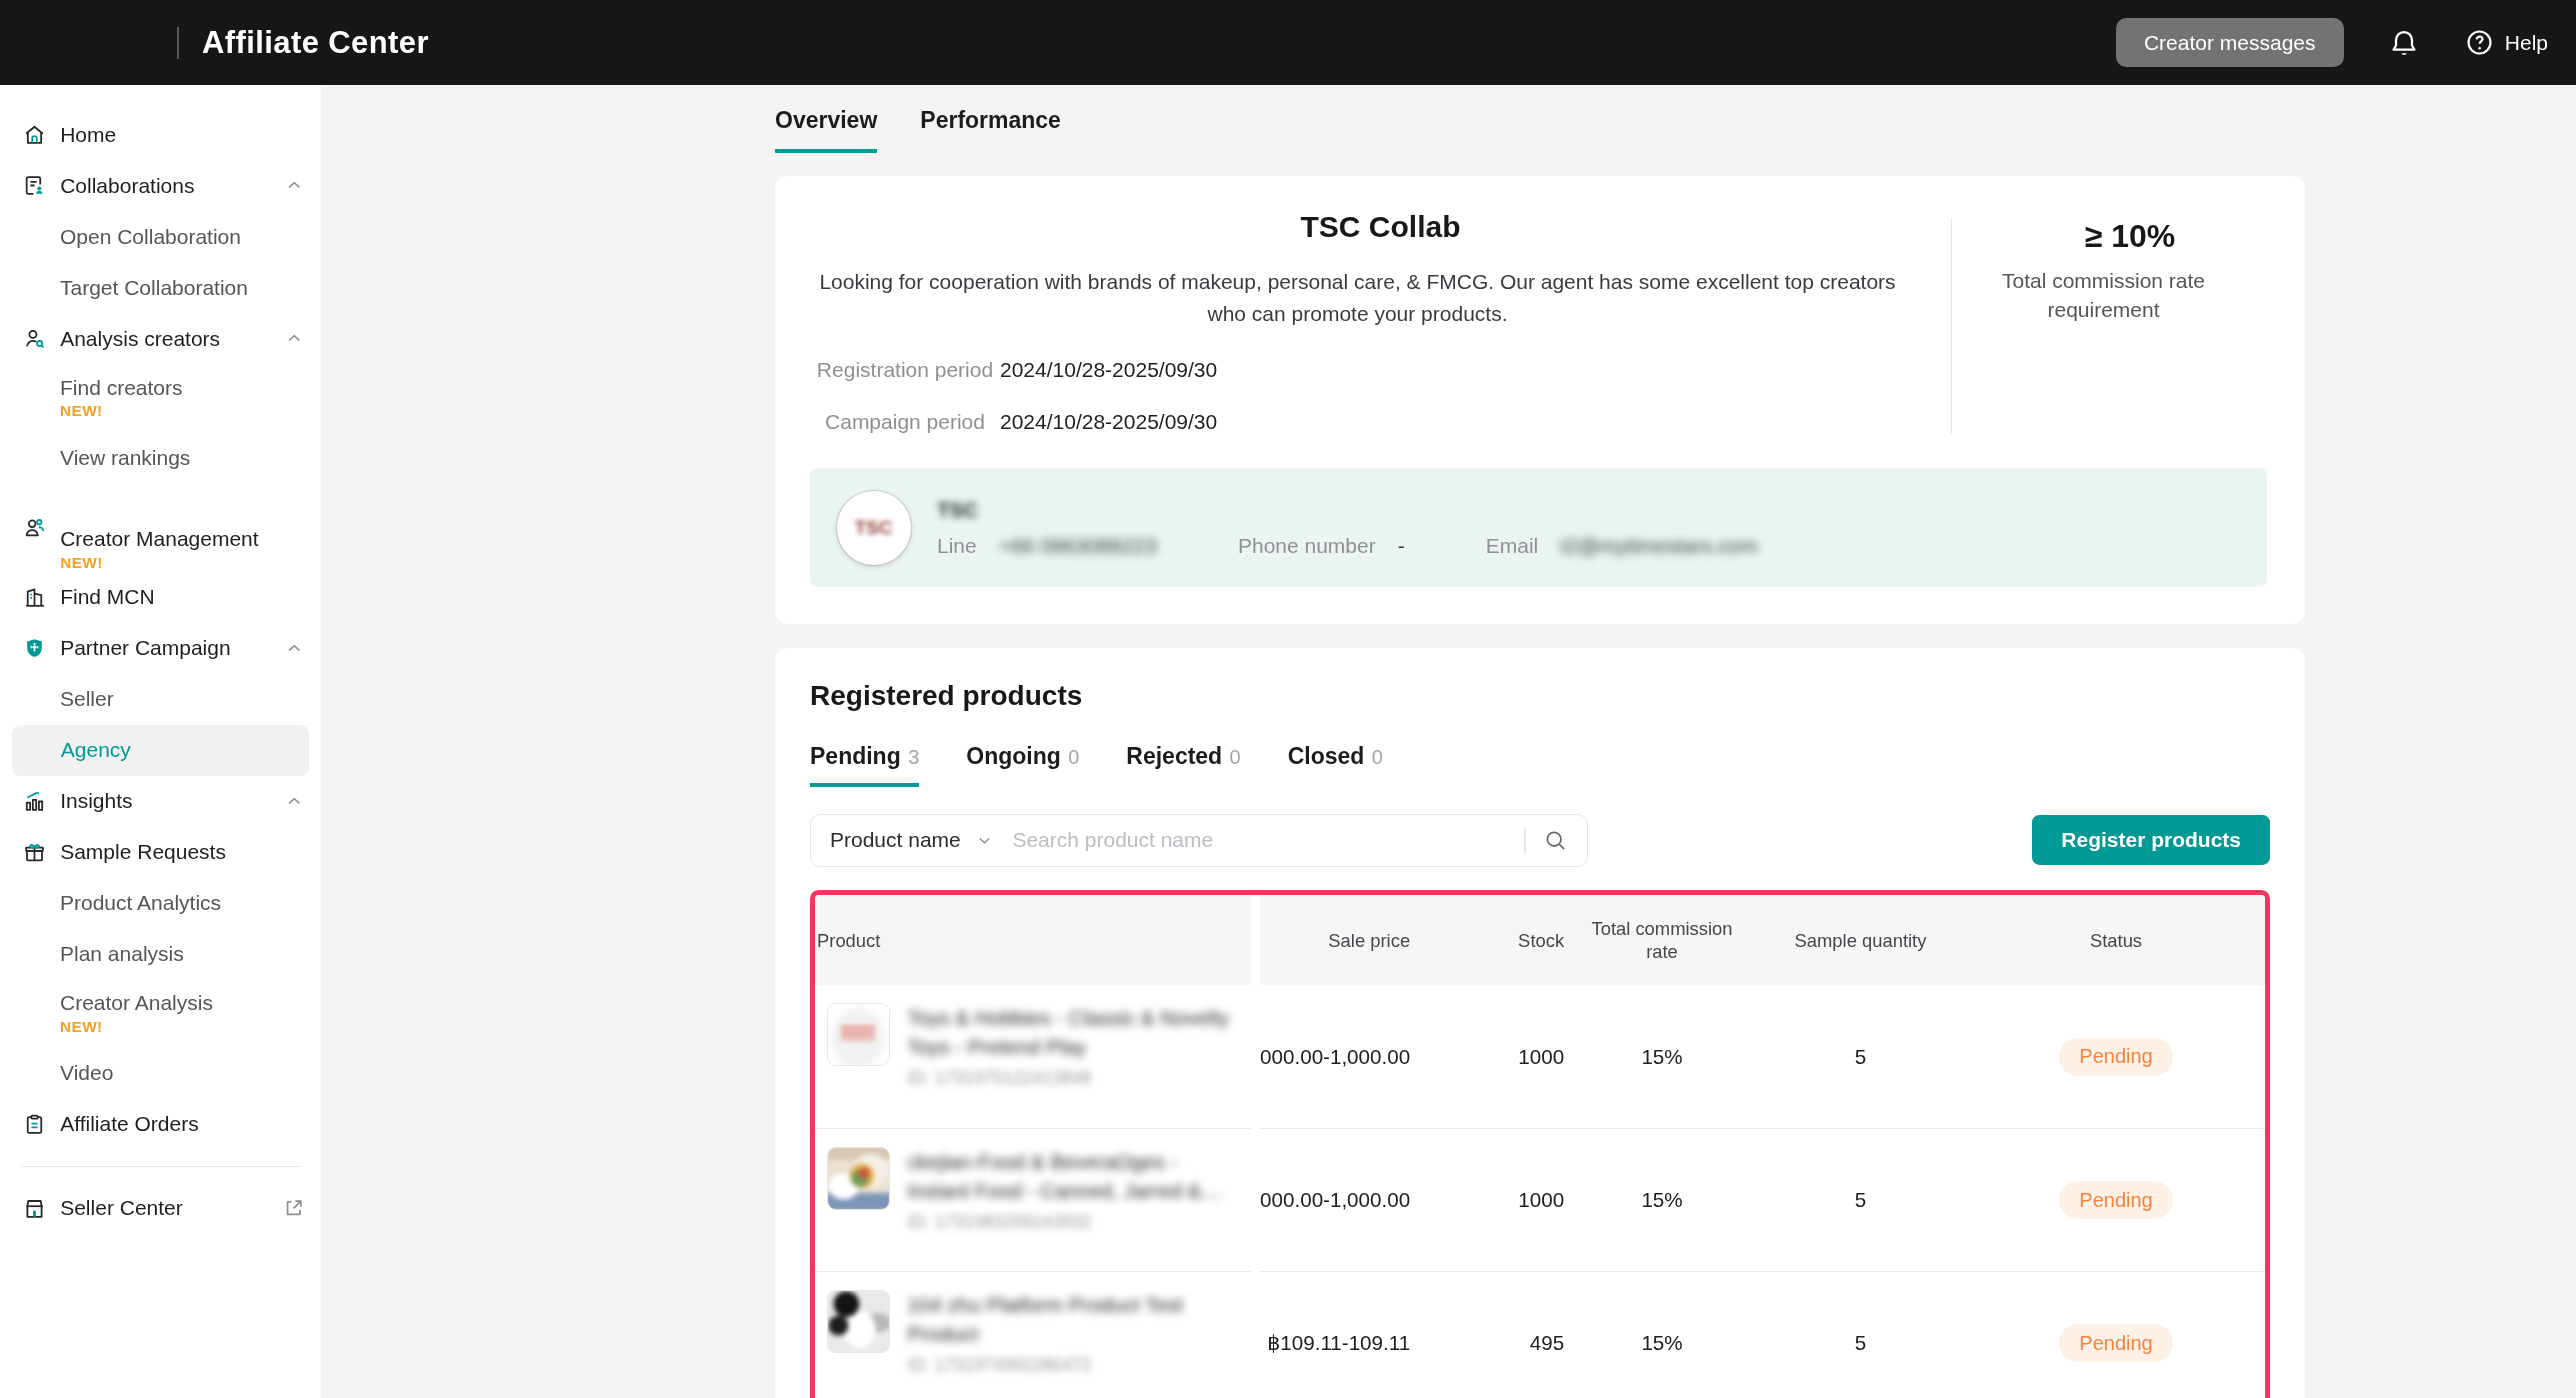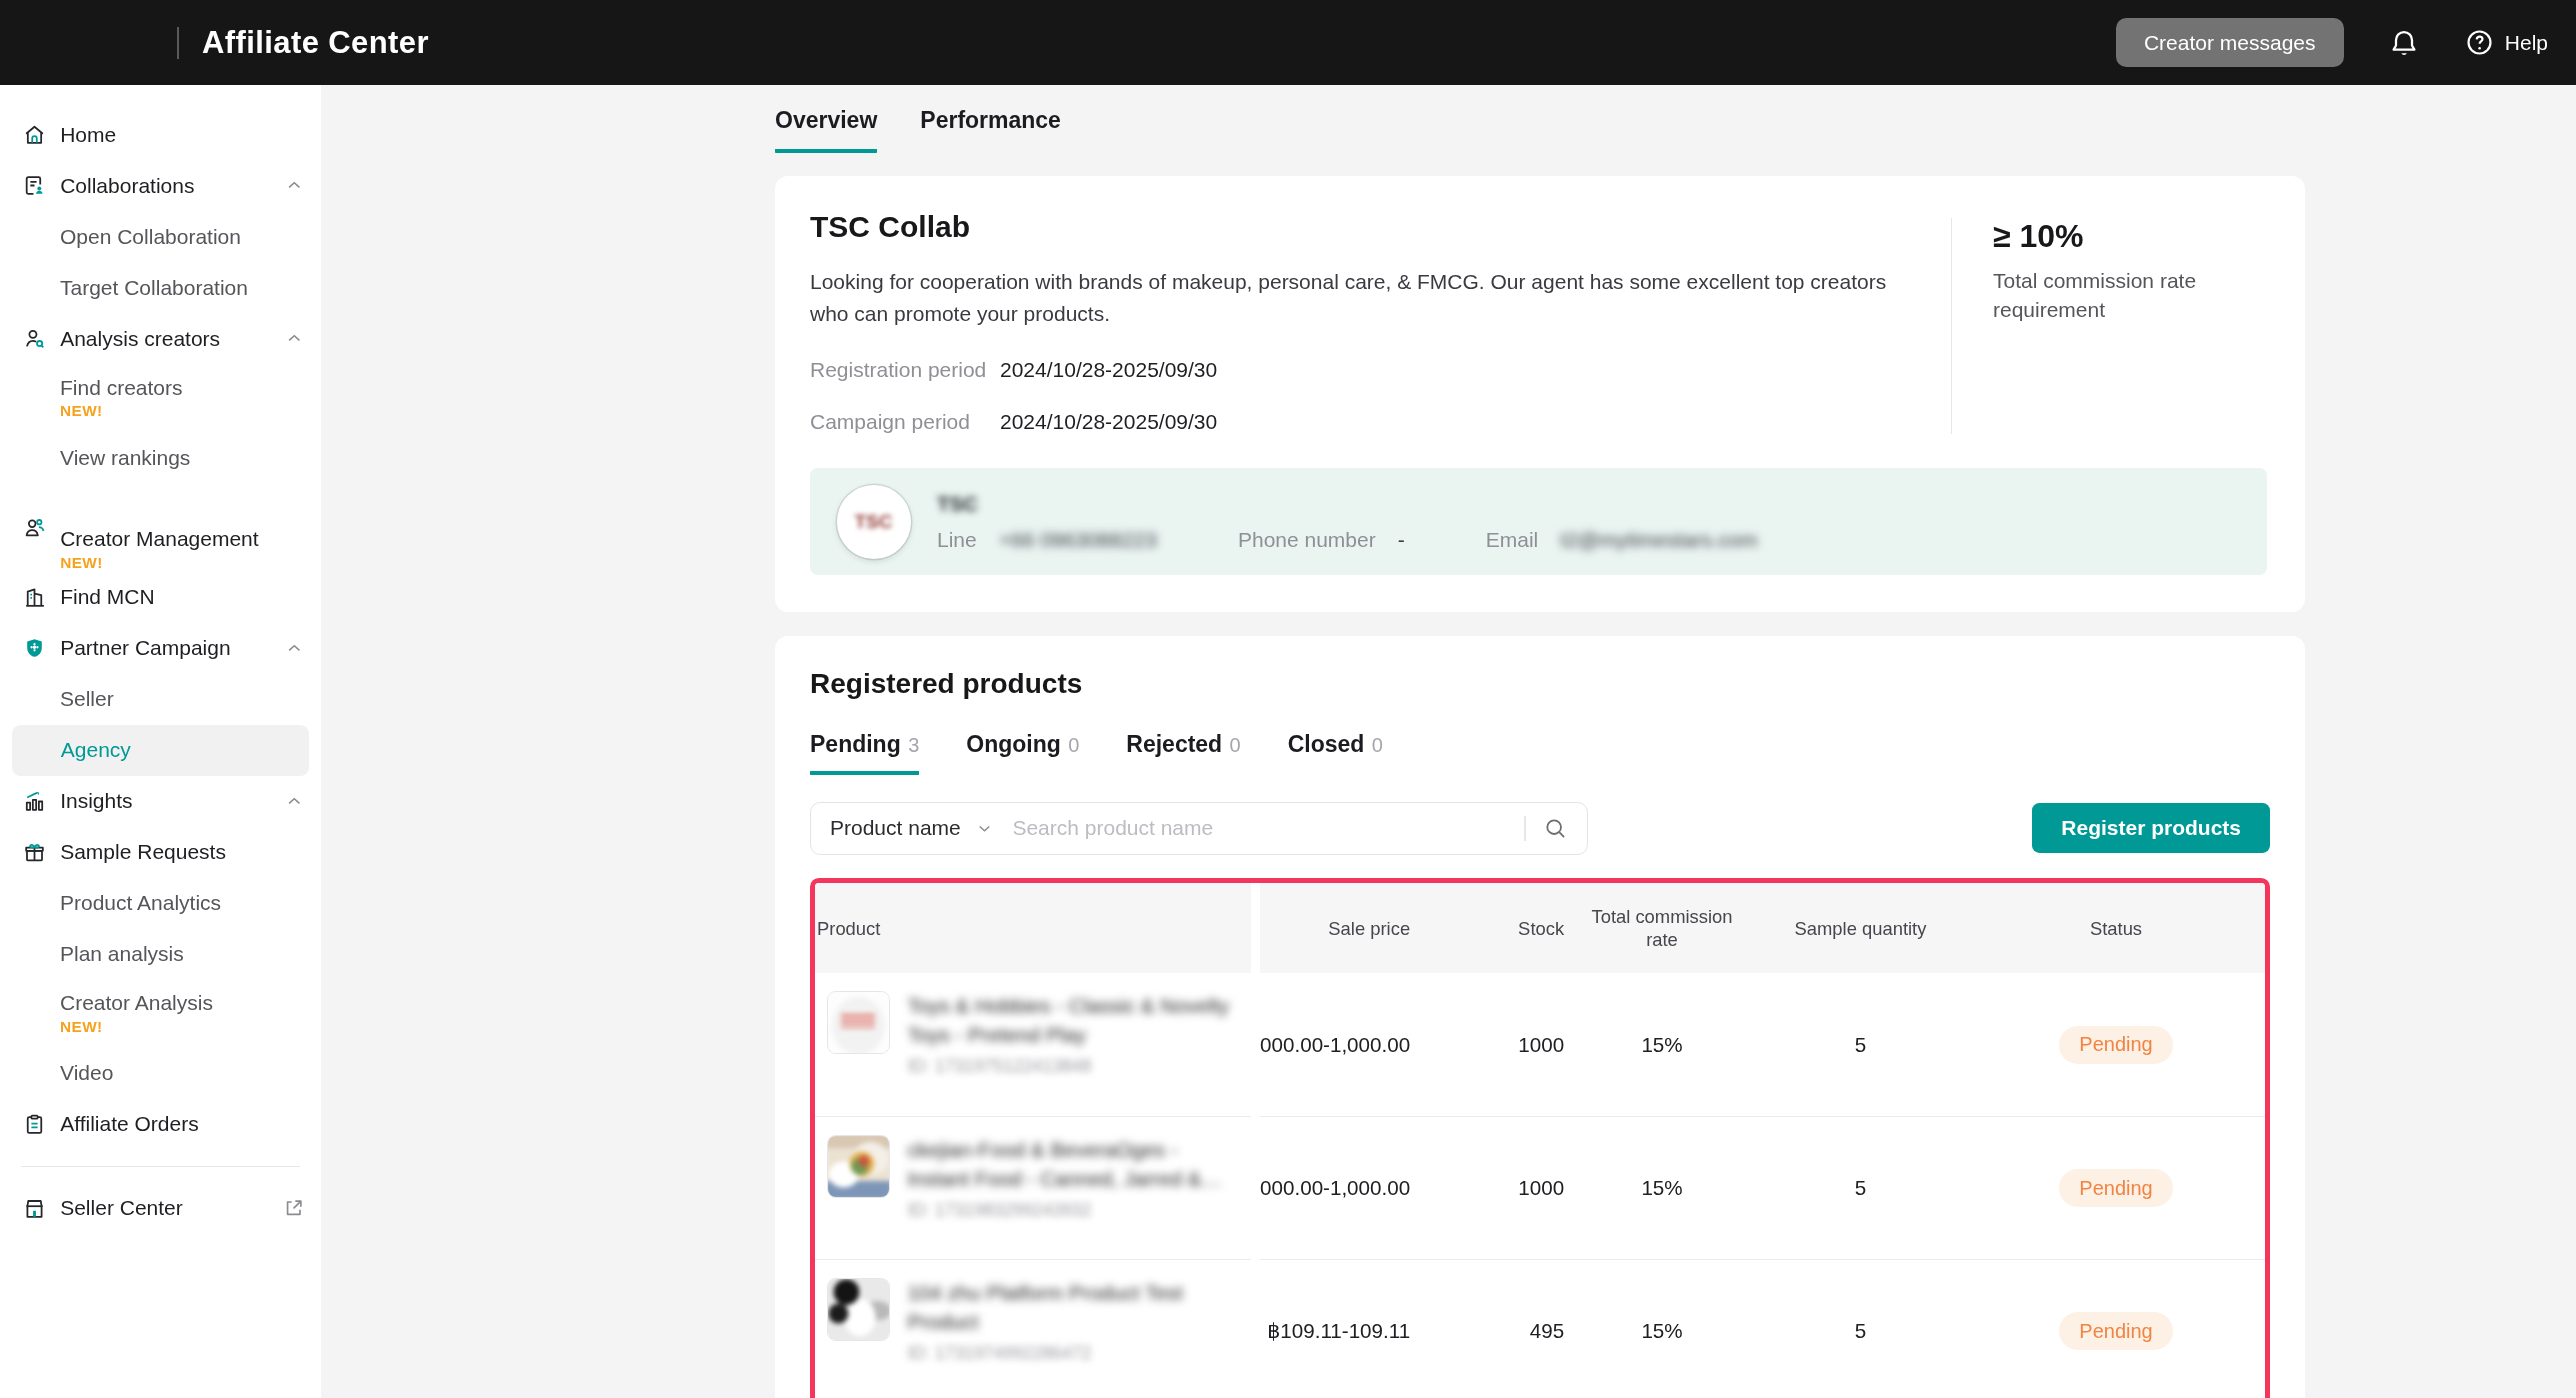--- a/index.html
+++ b/index.html
@@ -40,32 +40,32 @@
   .main{position:absolute;left:321px;top:85px;right:0;bottom:0;padding-left:454px;overflow:hidden;}
   .content{width:1530px;}
 
   .page-tabs{display:flex;gap:43px;margin-top:22px;}
   .page-tab{font-size:23px;font-weight:700;color:#1c1c20;padding-bottom:14.7px;cursor:pointer;
             border-bottom:4.4px solid transparent;border-radius:0.7px;}
   .page-tab.active{border-bottom-color:#009995;}
 
   .card{background:#fff;border-radius:13.2px;}
   .card1{margin-top:23.5px;padding:34px 38px 37px 35px;}
-  .c1-top{display:flex;}
+  .c1-top{display:flex;text-align:center;}
   .c1-left{flex:1;min-width:0;}
   .c1-title{font-size:30px;font-weight:700;color:#18181b;}
   .c1-desc{margin-top:22px;font-size:21px;line-height:32px;color:#3a3a40;max-width:1095px;}
   .period-row{display:flex;margin-top:28px;font-size:21px;align-items:baseline;}
   .period-label{color:#8f8f95;width:190px;flex:none;}
   .period-value{color:#1f1f23;}
   .c1-right{flex:none;width:316px;border-left:1.5px solid #e7e7e9;padding-left:41px;margin-top:7.4px;}
   .commission-value{font-size:32px;font-weight:700;color:#18181b;}
   .commission-caption{margin-top:11.8px;font-size:21px;line-height:29px;color:#55555a;max-width:221px;}
 
-  .contact-box{margin-top:34px;height:107px;background:#eaf5f2;border-radius:7.4px;
+  .contact-box{margin-top:34px;height:119px;background:#eaf5f2;border-radius:7.4px;
                display:flex;align-items:center;padding:0 26.5px;}
   .avatar{width:74px;height:74px;border-radius:50%;background:#fff;border:2.9px solid #fff;
           box-shadow:0 0 0 1.5px rgba(0,0,0,.10),0 2.2px 5.9px rgba(0,0,0,.12);
           display:flex;align-items:center;justify-content:center;flex:none;}
   .avatar span{font-size:19px;font-weight:700;color:#94403a;filter:blur(2.9px);}
   .contact-info{margin-left:26.5px;display:flex;flex-direction:column;justify-content:center;}
   .contact-name{font-size:20.6px;font-weight:700;color:#1f1f23;filter:blur(3.7px);width:fit-content;}
   .contact-row{display:flex;align-items:baseline;margin-top:11.8px;font-size:21px;}
   .c-label{color:#8f8f95;}
   .c-value{color:#3a3a40;margin-left:22px;}

